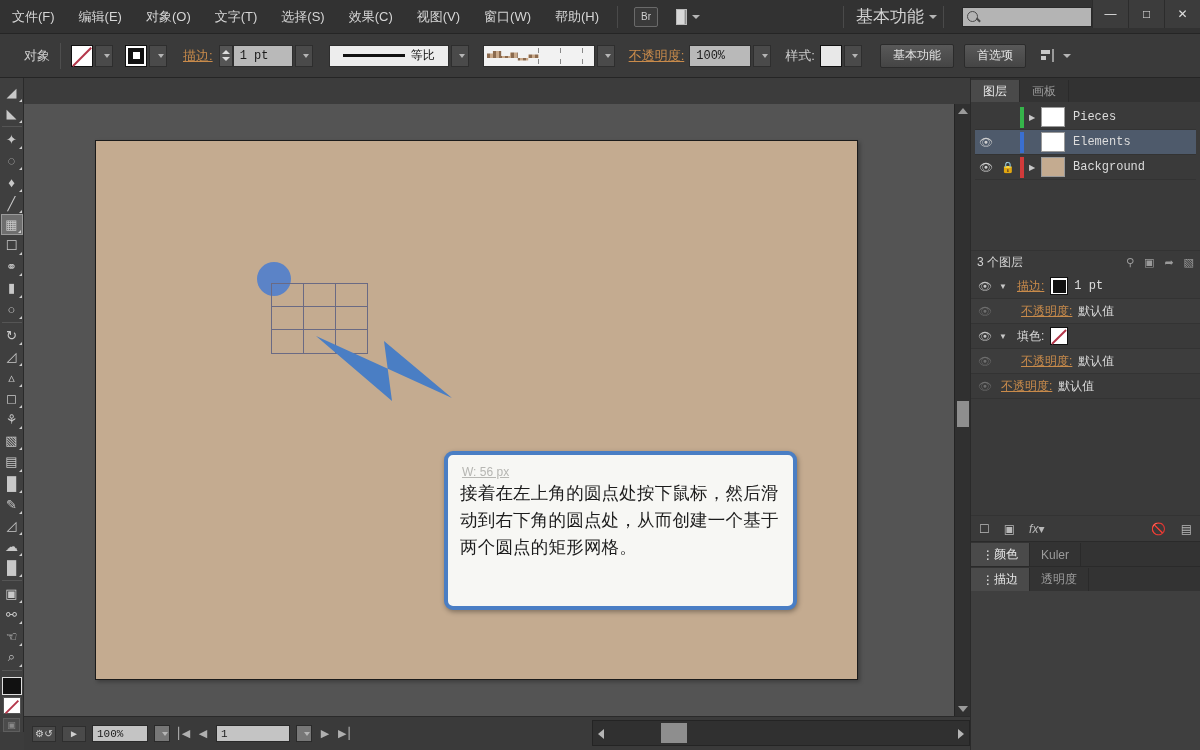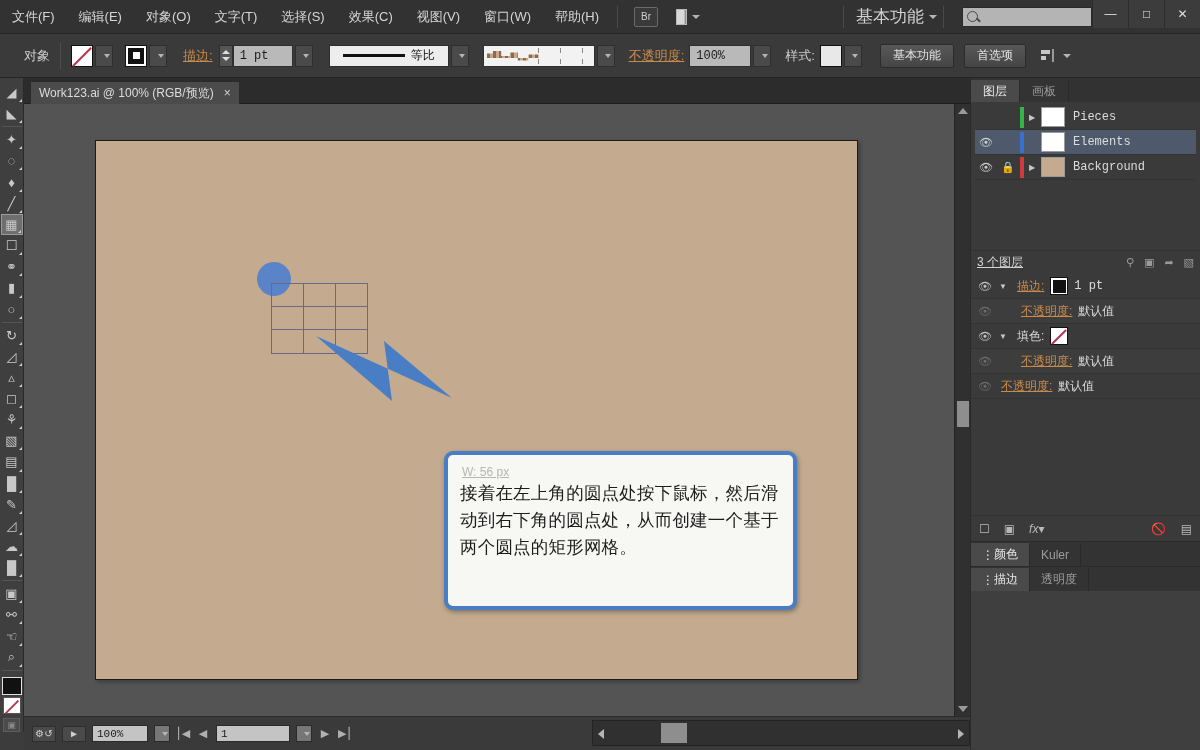--- a/index.html
+++ b/index.html
@@ -220,21 +220,21 @@
   .layer-row.selected { background:#4e5a6b; }
   .lr-eye { width: 22px; text-align:center; color:#cfcfcf; font-size:11px; }
   .lr-lock { width: 22px; text-align:center; color:#cfcfcf; font-size:11px; }
   .lr-color { width: 4px; height: 21px; margin: 0 5px 0 1px; }
   .lr-tri { width: 12px; color:#c8c8c8; font-size: 8px; }
   .lr-thumb { width: 24px; height: 20px; border: 1px solid #9a9a9a; margin-right: 8px; }
   .lr-name { color:#dcdcdc; font-size:12px; font-family:"Liberation Mono", monospace; }
   .layer-empty { height: 70px; background:#3a3a3a; }
   .layer-foot { height: 24px; background:#3a3a3a; display:flex; align-items:center;
                 padding: 0 6px; gap: 10px; border-top:1px solid #333; }
-  .lf-count { color:#d2d2d2; font-size:12px;text-decoration:underline; }
+  .lf-count { color:#d2d2d2; font-size:12px; }
   .lf-icons { margin-left:auto; display:flex; gap:10px; color:#9a9a9a; font-size:11px; }
 
   .app-panel { margin-top: 0; }
   .ap-title { text-align:center; color:#e6e6e6; font-size:13px; font-weight:bold; padding: 6px 0; background:#3a3a3a; }
   .ap-row { display:flex; align-items:center; height: 25px; padding-left: 6px; gap: 6px;
             border-bottom:1px solid #333; background:#3a3a3a; }
   .ap-row.sub { padding-left: 50px; background: #3d3d3d; }
   .ap-eye { width: 16px; text-align:center; color:#c4c4c4; font-size:11px; }
   .ap-eye.dim { color:#6e6e6e; }
   .ap-tri { width: 12px; color:#c8c8c8; font-size:8px; }
@@ -412,26 +412,20 @@
     <div class="tool">▣<span class="tri"></span></div>
     <div class="tool">⚯<span class="tri"></span></div>
     <div class="tool">☜<span class="tri"></span></div>
     <div class="tool">⌕<span class="tri"></span></div>
     <div class="tool-sep"></div>
     <div class="tool-fill"></div>
     <div class="tool-stroke"></div>
     <div class="tool-sq">▣</div>
   </div>
 
-  <div class="tabbar">
-    <div class="doctab">
-      <span class="doctab-title">Work123.ai @ 100% (RGB/预览)</span>
-      <span class="doctab-x">×</span>
-    </div>
-  </div>
 
   <div class="canvas-area">
     <div class="artboard">
       <div class="shadow-circle"></div>
       <div class="blue-dot"></div>
       <div class="grid"></div>
 
       <svg style="position:absolute;left:180px;top:155px;width:200px;height:150px;overflow:visible;">
         <polygon points="40,40 116,105 108,45 176,102" fill="#4a7ec4"></polygon>
       </svg>

